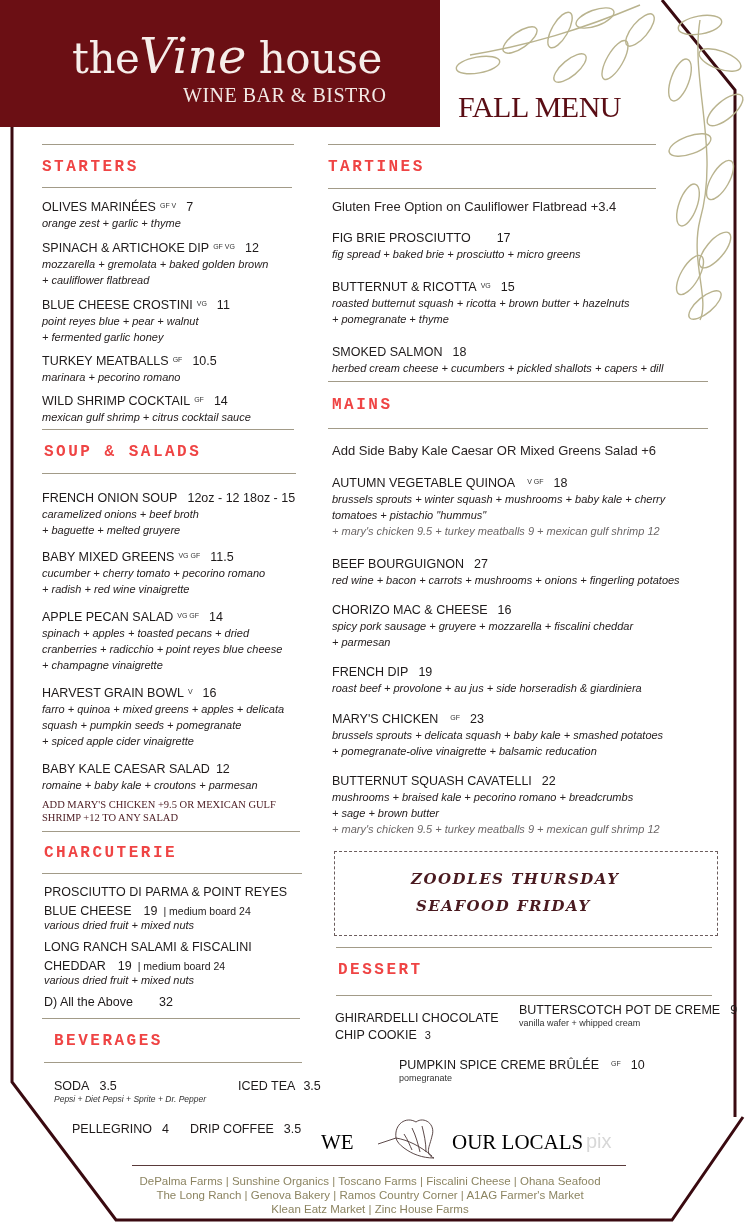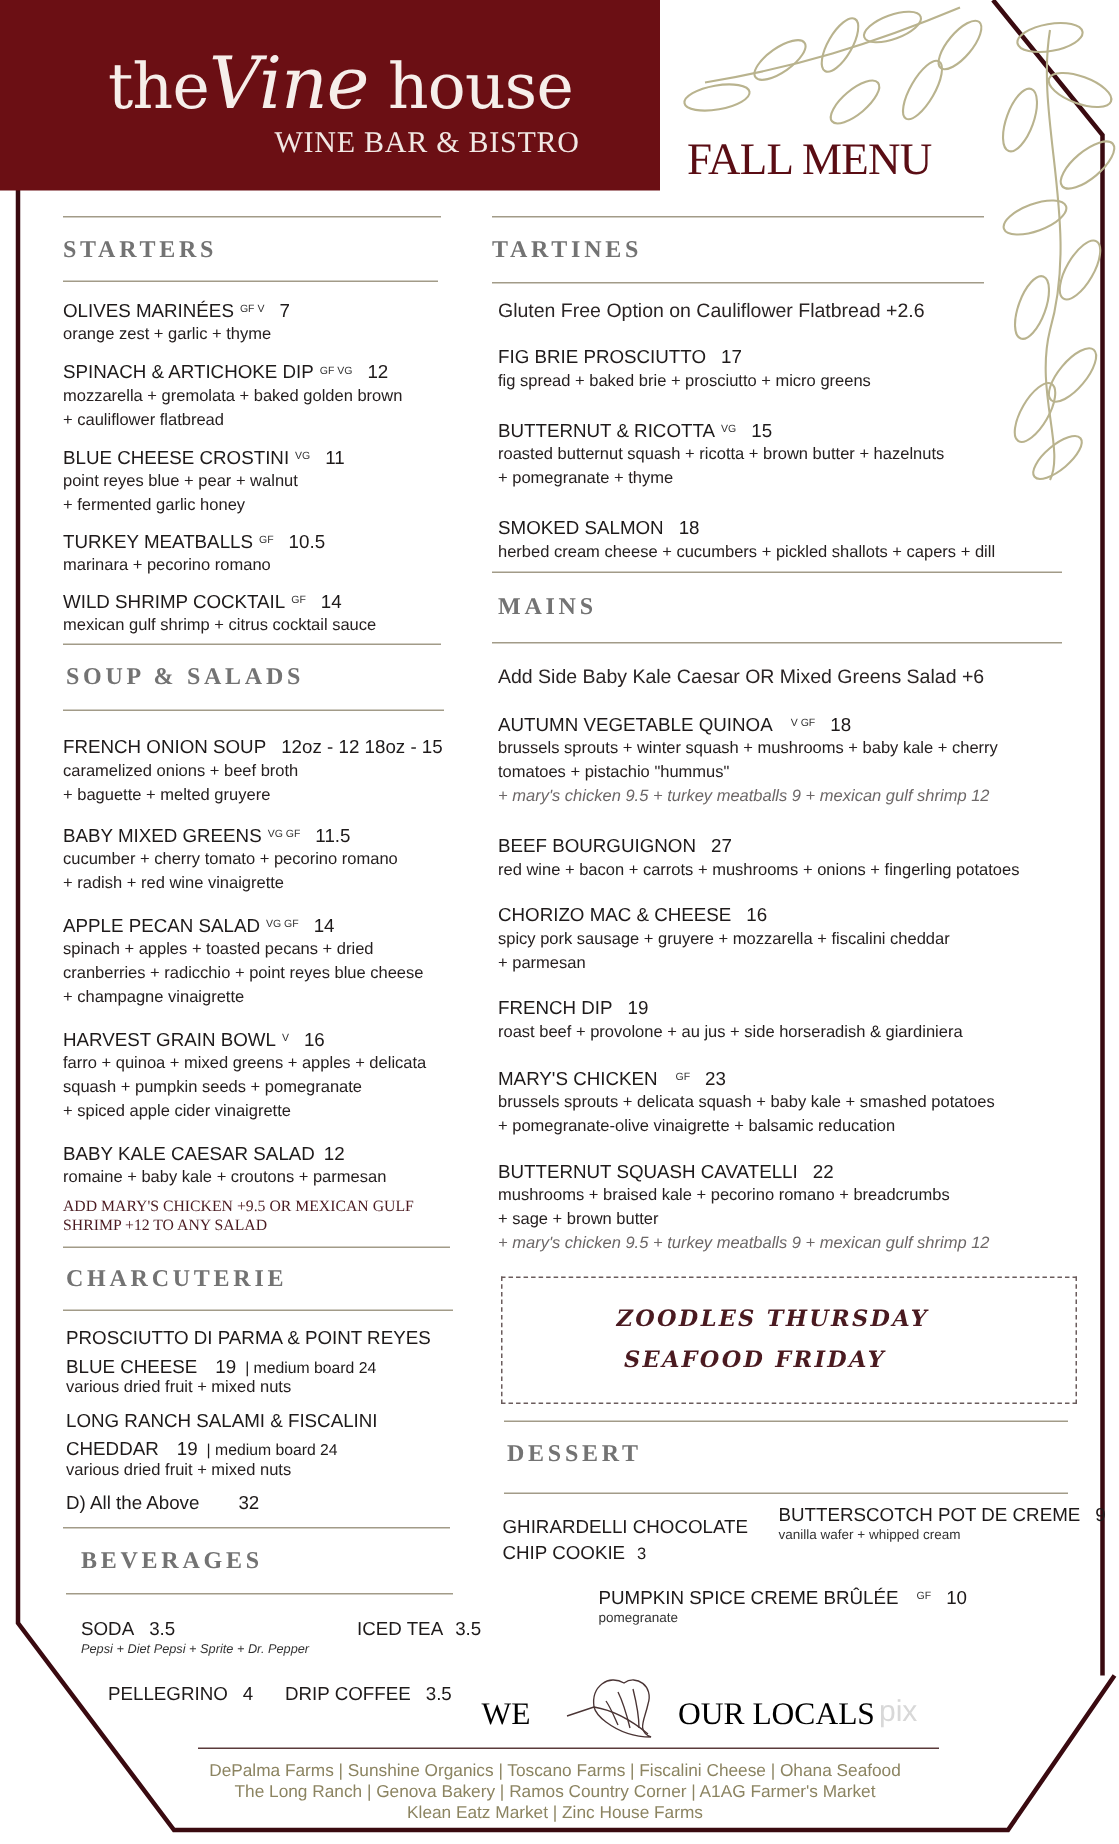--- a/index.html
+++ b/index.html
@@ -8,27 +8,27 @@
 
   .frame-svg { position: absolute; left: 0; top: 0; width: 746px; height: 1229px; pointer-events: none; }
 
   .header-block { position: absolute; left: 0; top: 0; width: 440px; height: 127px; background: #6b0f14; }
   .logo-title { position: absolute; left: 72px; top: 28px; font-family: "DejaVu Serif", serif; font-size: 42px; color: #f6eeea; letter-spacing: -0.5px; white-space: nowrap; }
   .logo-title .vine { font-family: "DejaVu Serif", serif; font-style: italic; font-size: 48px; }
   .logo-sub { position: absolute; left: 183px; top: 84px; font-family: "Liberation Serif", serif; font-size: 20px; color: #f2e8e4; letter-spacing: 0.5px; white-space: nowrap; }
   .fall-menu { position: absolute; left: 458px; top: 90px; font-family: "Liberation Serif", serif; font-size: 30px; color: #5a0d14; white-space: nowrap; letter-spacing: -0.5px; }
 
   .rule { position: absolute; height: 1px; background: #a29b88; }
-  .sec-title { position: absolute; font-family: Liberation Serif, serif; font-weight: bold; font-size: 16px; letter-spacing: 2.5px; color: #737373; white-space: nowrap; }
+  .sec-title { position: absolute; font-family: Liberation Mono, monospace; font-weight: bold; font-size: 16px; letter-spacing: 2.5px; color: #ef4444; white-space: nowrap; }
 
   .item { position: absolute; white-space: nowrap; }
   .name { font-family: "Liberation Sans", sans-serif; font-size: 12.5px; color: #1e1a1a; }
   .tag { font-family: "Liberation Sans", sans-serif; font-size: 7px; color: #333; margin: 0 4px; vertical-align: 3px; }
   .price { font-family: "Liberation Sans", sans-serif; font-size: 12.5px; color: #1e1a1a; margin-left: 6px; }
-  .desc { display: block; font-family: "Liberation Sans", sans-serif; font-size: 11px; line-height: 16px; color: #262020; }
+  .desc { display: block; font-family: "Liberation Sans", sans-serif; font-style: italic; font-size: 11px; line-height: 16px; color: #262020; }
   .addon { display: block; font-family: "Liberation Sans", sans-serif; font-style: italic; font-size: 11px; line-height: 16px; color: #6c6767; }
   .note { position: absolute; font-family: "Liberation Sans", sans-serif; font-size: 13px; color: #2a2424; white-space: nowrap; }
   .small-caps-note { position: absolute; font-family: Liberation Serif, serif; font-size: 10.5px; line-height: 13px; color: #4a1a20; white-space: nowrap; }
   .small-desc { display: block; font-family: "Liberation Sans", sans-serif; font-size: 9px; color: #333; }
   .tiny-desc { display: block; font-family: "Liberation Sans", sans-serif; font-style: italic; font-size: 8.5px; color: #333; }
 
   .special-box { position: absolute; left: 334px; top: 851px; width: 384px; height: 85px; border: 1px dashed #6b5c5c; background: #fff; }
   .special-line { position: absolute; font-family: "DejaVu Serif", serif; font-style: italic; font-weight: bold; font-size: 15px; letter-spacing: 1.5px; color: #4a1a20; white-space: nowrap; }
 
   .locals-word { position: absolute; font-family: "Liberation Serif", serif; font-size: 21px; color: #000000; white-space: nowrap; }
@@ -166,24 +166,24 @@
 <div class="item" style="left:72px;top:1118px;">
   <span class="name">PELLEGRINO</span><span class="price" style="margin-left:10px">4</span>
 </div>
 <div class="item" style="left:190px;top:1118px;">
   <span class="name">DRIP COFFEE</span><span class="price" style="margin-left:10px">3.5</span>
 </div>
 
 <div class="rule" style="left:328px;top:144px;width:328px;"></div>
 <div class="sec-title" style="left:328px;top:158px;">TARTINES</div>
 <div class="rule" style="left:328px;top:188px;width:328px;"></div>
-<div class="note" style="left:332px;top:199px;">Gluten Free Option on Cauliflower Flatbread +2.6</div>
+<div class="note" style="left:332px;top:199px;">Gluten Free Option on Cauliflower Flatbread +3.4</div>
 
 <div class="item" style="left:332px;top:227px;">
-  <span class="name">FIG BRIE PROSCIUTTO</span><span class="price" style="margin-left:10px">17</span>
+  <span class="name">FIG BRIE PROSCIUTTO</span><span class="price" style="margin-left:26px">17</span>
   <span class="desc">fig spread + baked brie + prosciutto + micro greens</span>
 </div>
 <div class="item" style="left:332px;top:276px;">
   <span class="name">BUTTERNUT &amp; RICOTTA</span><span class="tag">VG</span><span class="price">15</span>
   <span class="desc">roasted butternut squash + ricotta + brown butter + hazelnuts</span>
   <span class="desc">+ pomegranate + thyme</span>
 </div>
 <div class="item" style="left:332px;top:341px;">
   <span class="name">SMOKED SALMON</span><span class="price" style="margin-left:10px">18</span>
   <span class="desc">herbed cream cheese + cucumbers + pickled shallots + capers + dill</span>

